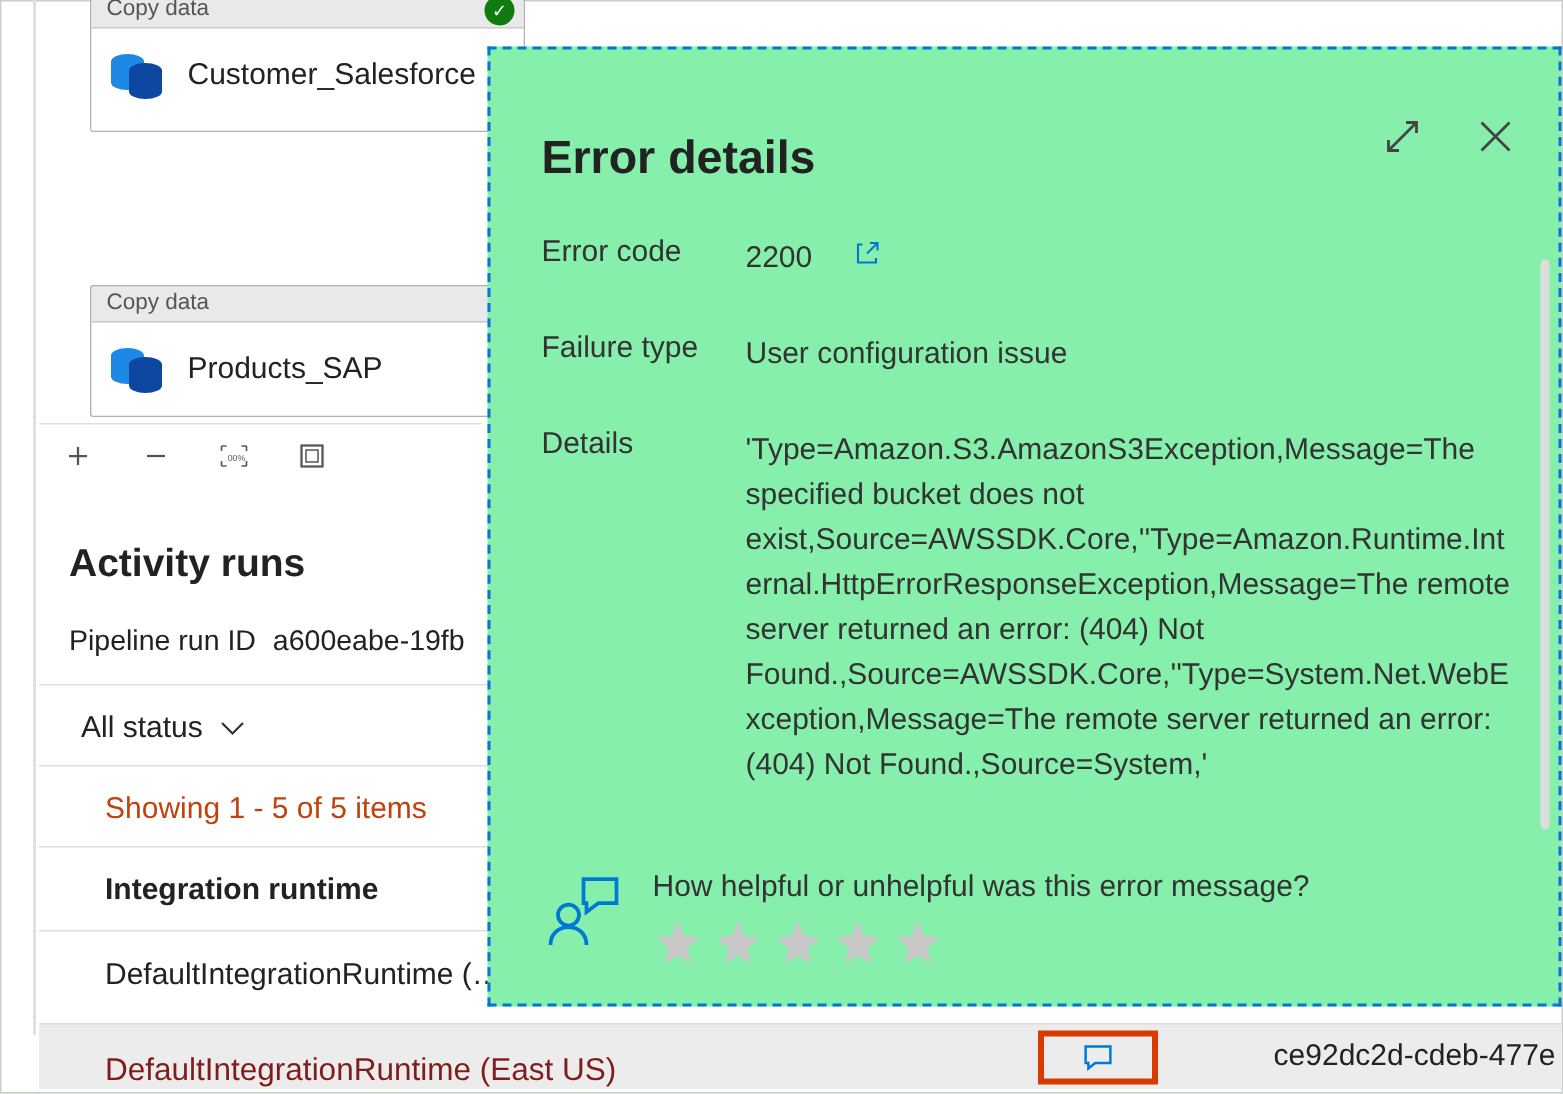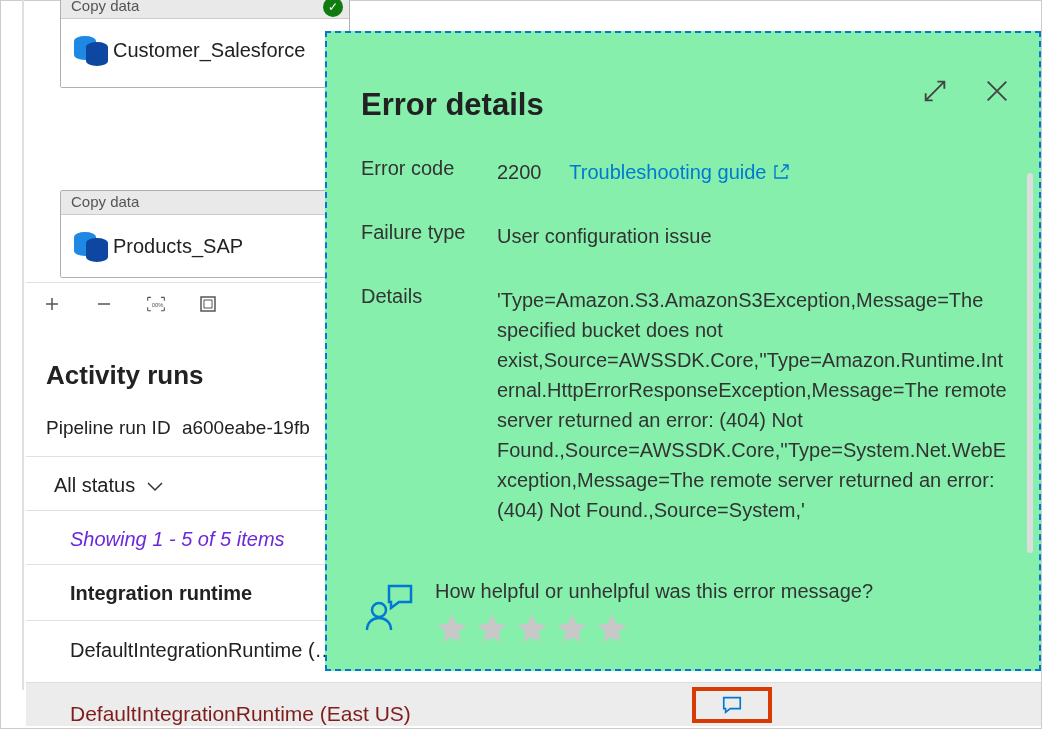--- a/index.html
+++ b/index.html
@@ -5,40 +5,40 @@
   * { box-sizing: border-box; margin: 0; padding: 0; font-family: "Segoe UI", -apple-system, sans-serif; }
   body { width: 1042px; height: 729px; background: #fff; position: relative; overflow: hidden; }
 
   .outer-border { position:absolute; inset: 0; border:1px solid #ccc; }
   .left-vbar { position:absolute; left: 22px; top:0; width:2px; height: 690px; background:#e0e0e0; }
 
   
   .activity-card { position:absolute; border:1px solid #b0b0b0; border-radius:2px; width:290px; }
   .activity-card .card-header { background:#e9e9e9; border-bottom:1px solid #ccc; font-size:15px; padding:2px 10px 4px 10px; color:#555; position:relative; }
   .card-header .status-circle { position:absolute; right:6px; top:2px; width:20px; height:20px; border-radius:50%; background:#107c10; color:#fff; display:flex; align-items:center; justify-content:center; font-size:12px; }
-  .card-body { background:#fff; padding:14px 10px 20px 10px; display:flex; align-items:center; gap:2px; }
+  .card-body { background:#fff; padding:14px 10px 20px 10px; display:flex; align-items:center; gap:14px; }
   .db-icon { width:40px; height:34px; position:relative; }
   .db-icon svg { width:40px; height:34px; }
   .card-body span { font-size:20px; color:#222; }
 
   
   .zoom-bar { position:absolute; left:26px; top:282px; width:295px; height:42px; border-top:1px solid #e0e0e0; background:#fff; display:flex; align-items:center; }
   .zoom-btn { width:52px; height:40px; display:flex; align-items:center; justify-content:center; color:#555; }
   .zoom-btn svg { width:20px; height:20px; }
 
   
   .runs-heading { position:absolute; left:46px; top:360px; font-size:26px; font-weight:600; color:#222; }
   .runid-row { position:absolute; left:46px; top:417px; font-size:19px; color:#222; }
   .runid-val { margin-left:6px;margin-top:28px; }
 
   .divider { position:absolute; left:26px; right:0; height:1px; background:#e0e0e0; }
 
   .status-filter { position:absolute; left:54px; top:474px; font-size:20px; color:#222; display:flex; align-items:center; gap:12px; }
   .chev { display:inline-block; }
-  .items-count { position:absolute; left:70px; top:528px; font-size:20px; color:#6d28d9;font-style:italic; }
+  .items-count { position:absolute; left:70px; top:528px; font-size:20px; color:#c2410c; }
   .ir-label { position:absolute; left:70px; top:582px; font-size:20px; font-weight:600; color:#222; }
   .ir-row1 { position:absolute; left:70px; top:639px; font-size:20px; color:#222; }
 
   .ir-row2-bar { position:absolute; left:26px; right:1px; top:682px; height:44px; background:#ececec; border-top:1px solid #ddd; display:flex; align-items:center; }
   .ir-row2-bar .txt { margin-left:44px; font-size:21px; color:#7f1d1d;margin-top:18px; }
   .chat-box { position:absolute; left:666px; top:4px; width:80px; height:36px; border:4px solid #d83b01; display:flex; align-items:center; justify-content:center; }
   .chat-box svg { width:22px; height:22px; color:#0078d4; }
   .guid-right { position:absolute; right:4px; font-size:20px; color:#222; }
 
   
@@ -157,40 +157,40 @@
 <div class="divider" style="top:620px;"></div>
 <div class="ir-row1">DefaultIntegrationRuntime (…</div>
 
 <div class="ir-row2-bar">
   <span class="txt">DefaultIntegrationRuntime (East US)</span>
   <div class="chat-box">
     <svg viewBox="0 0 24 24" fill="none">
         <path d="M3 4h18v12H10l-5 4v-4H3z" stroke="#0078d4" stroke-width="1.8"></path>
       </svg>
   </div>
+  <span class="guid-right">ce92dc2d-cdeb-477e</span>
 </div>
 
 <div class="error-panel">
   <div class="panel-title">Error details</div>
   <div class="hdr-icons">
     <span class="ico"><svg viewBox="0 0 24 24">
           <path d="M4 20L20 4M14 4h6v6M10 20H4v-6" stroke="#444" stroke-width="1.6" fill="none"></path>
         </svg></span>
     <span class="ico"><svg viewBox="0 0 24 24">
           <path d="M4 4l16 16M20 4L4 20" stroke="#444" stroke-width="1.6"></path>
         </svg></span>
   </div>
 
   <div class="detail-row">
     <div class="detail-label">Error code</div>
     <div class="detail-val">
       <span>2200</span>
       &nbsp;&nbsp;&nbsp;
       <a href="#" class="link">
-        <span>Troubleshooting guide</span>
         <svg viewBox="0 0 18 18">
             <path d="M6 3H3v12h12v-3M9 9l7-7M11 2h5v5" stroke="#0078d4" stroke-width="1.4" fill="none"></path>
           </svg>
       </a>
     </div>
   </div>
 
   <div class="detail-row">
     <div class="detail-label">Failure type</div>
     <div class="detail-val">User configuration issue</div>

